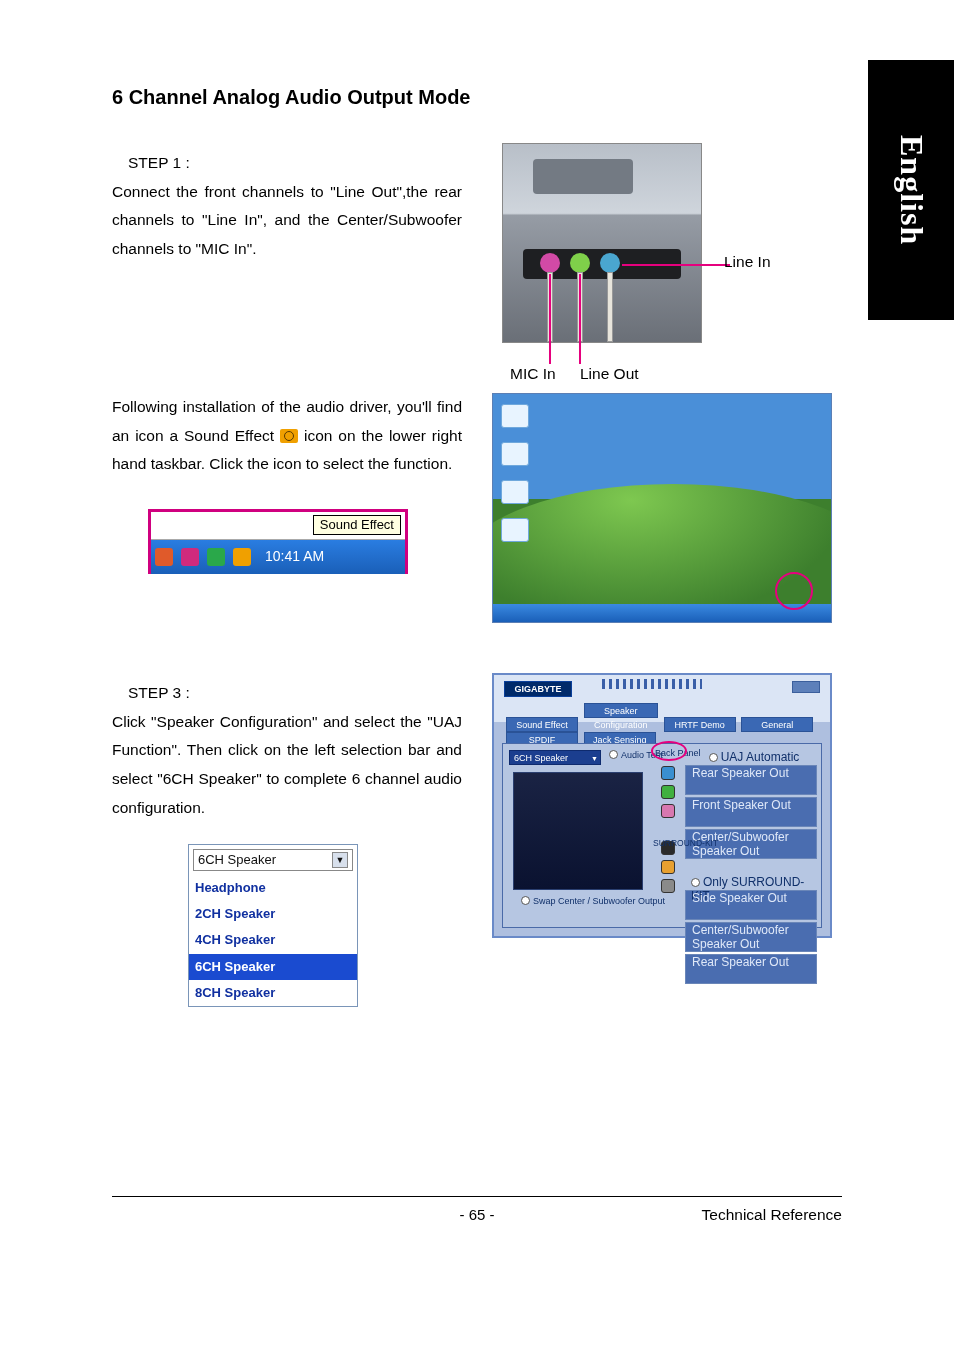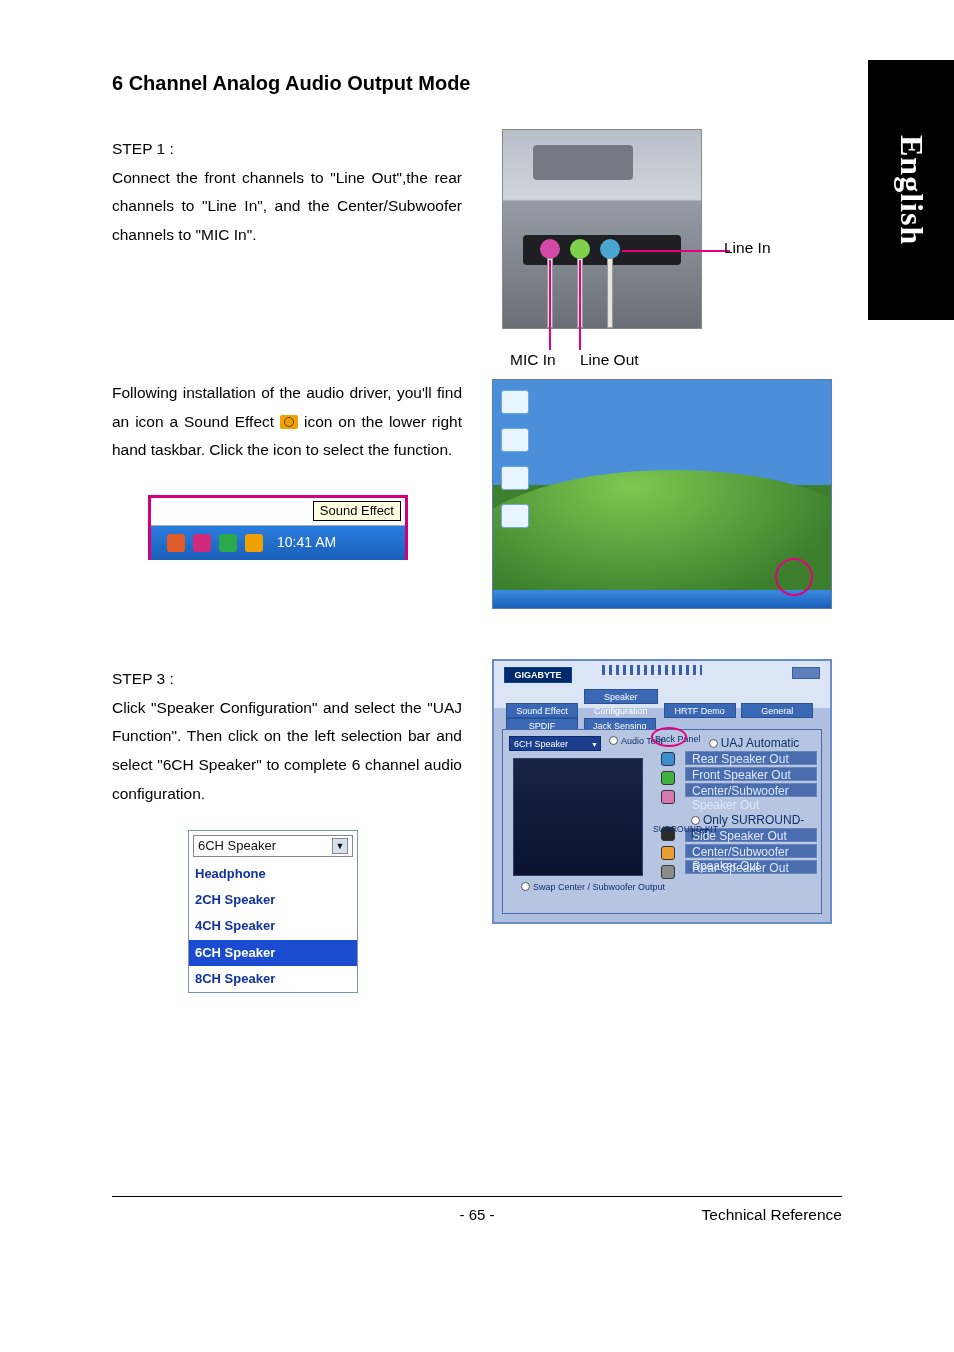--- a/index.html
+++ b/index.html
@@ -27,36 +27,36 @@
     writing-mode: vertical-rl;
     text-orientation: mixed;
     font-family: "Times New Roman", serif;
     font-weight: bold;
     font-size: 32px;
     letter-spacing: 1px;
   }
   .page {
     position: absolute;
     left: 112px;
-    top: 72px;
+    top: 86px;
     width: 730px;
   }
   h1 {
     font-size: 20px;
     font-weight: bold;
     margin-bottom: 34px;
   }
   .step-block { display: flex; gap: 30px; margin-bottom: 50px; }
   .step-text {
     width: 350px;
     font-size: 15.5px;
     line-height: 1.85;
     text-align: justify;
   }
-  .step-text .label { margin-top: 6px; }
+  .step-text .label { margin-top: 6px; margin-left: 16px; }
   .step-visual { flex: 1; position: relative; }
 
   
   .panel-photo {
     width: 200px; height: 200px;
     background: linear-gradient(180deg,#b8bfc8 0%, #cfd5dc 35%, #969ca5 36%, #6a6f77 100%);
     border: 1px solid #888;
     position: relative;
     margin-left: 10px;
   }
@@ -96,21 +96,21 @@
     width:260px; height:65px; margin:30px 0 0 36px; position:relative;
     border:3px solid #d0007f;
   }
   .tb-top{ height:28px; background:#fff; border-bottom:1px solid #aaa; display:flex; justify-content:flex-end; }
   .tb-tooltip{
     background:#ffffe1; border:1px solid #000; height:20px; margin:3px 4px 0 0;
     padding:0 6px; font-size:13px; line-height:18px;
   }
   .tb-tray{
     height:34px; background:linear-gradient(#2a7de1,#1a5fb8);
-    display:flex; align-items:center; padding:0 16px; color:#fff;
+    display:flex; align-items:center; padding:0 4px; color:#fff;
     font-size:14px; gap:8px;
   }
   .tray-ico{ width:18px; height:18px; border-radius:3px; }
   .tray-ico.a{ background:#e05a2a; }
   .tray-ico.b{ background:#d02a7d; }
   .tray-ico.c{ background:#2aa84a; }
   .tray-ico.d{ background:#f0a000; }
   .desktop-img{
     width:340px; height:230px; position:relative; overflow:hidden;
     border:1px solid #5b7fb5;
@@ -180,21 +180,21 @@
     border:1px solid #2a3f70;
   }
   .cp-swap{ position:absolute; left:18px; top:152px; font-size:9px; color:#10306a;}
   .cp-backpanel{ position:absolute; left:152px; top:4px; font-size:9px; color:#10306a;}
   .cp-circle{ position:absolute; left:148px; top:-3px; width:36px; height:20px; border:2px solid #e6007e; border-radius:50%;}
   .cp-jackcol{ position:absolute; left:158px; top:22px; }
   .cp-jack{ width:14px; height:14px; border:1px solid #333; border-radius:3px; margin-bottom:5px; }
   .cj-blue{ background:#3a8fd0;} .cj-green{ background:#40b040;} .cj-pink{ background:#d878b0;}
   .cj-black{ background:#2a2a2a;} .cj-orange{ background:#e8a030;} .cj-grey{ background:#8a8a8a;}
   .cp-labels{ position:absolute; left:182px; top:6px; width:132px; font-size:12px; color:#dfe8f8;}
-  .cp-labels div{ height:14px; line-height:14px; padding-left:6px; border:1px solid #6a86b8; background:#4a6db0; margin-bottom:2px; }
+  .cp-labels div{ height:30px; line-height:14px; padding-left:6px; border:1px solid #6a86b8; background:#4a6db0; margin-bottom:2px; }
   .cp-labels .hd{ background:transparent; border:none; color:#10306a; height:13px; }
   .cp-surr{ position:absolute; left:150px; top:94px; font-size:8.5px; color:#10306a;} 
 
   .footer-line{
     position:absolute; left:112px; top:1196px; width:730px; height:1px; background:#000;
   }
   .page-num{
     position:absolute; left:0; width:954px; top:1206px; text-align:center;
     font-size:15px;
   }

